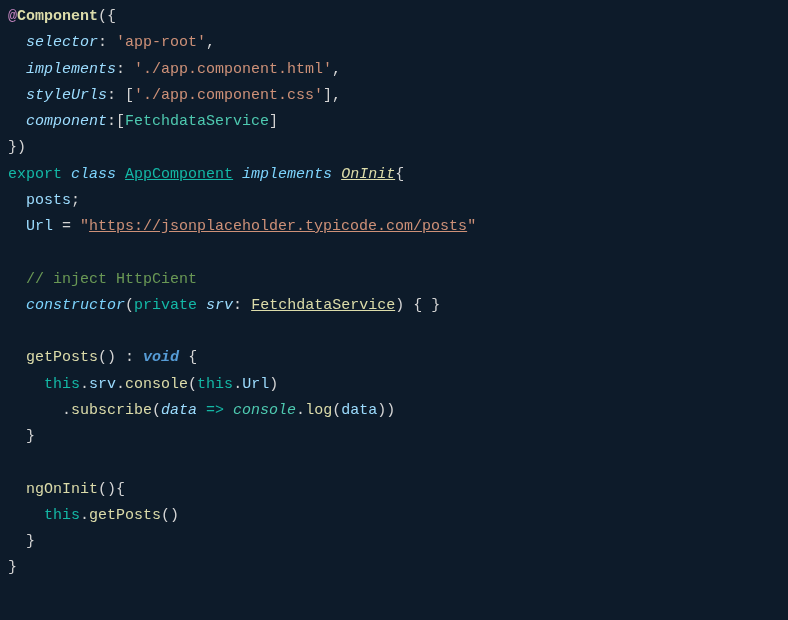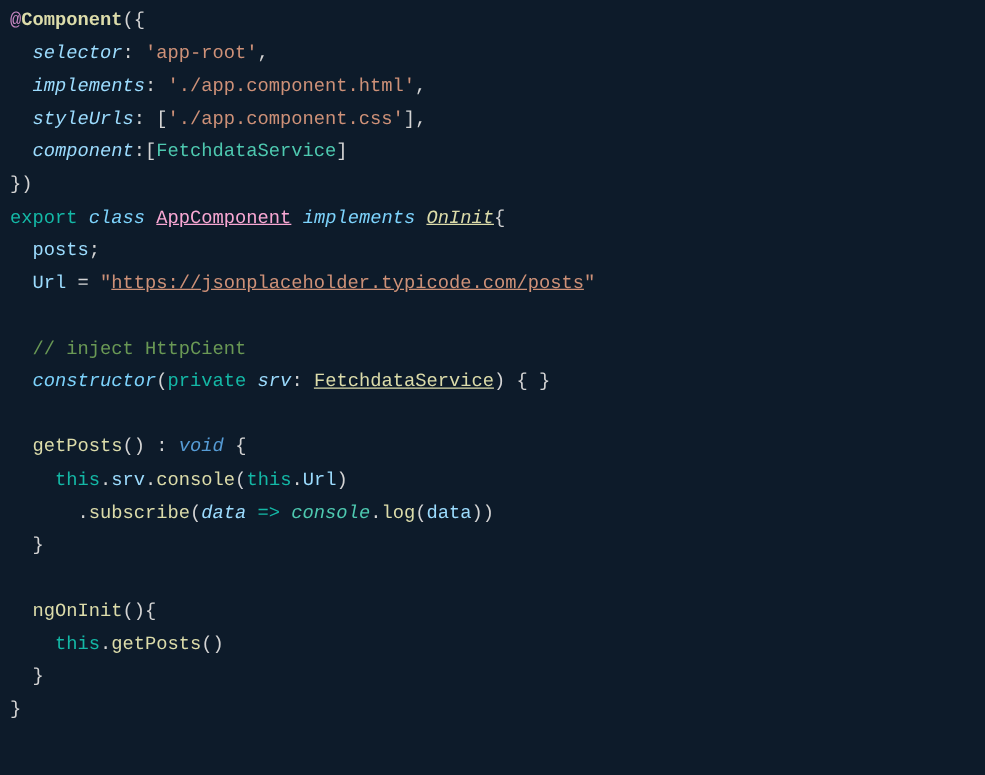--- a/index.html
+++ b/index.html
@@ -22,30 +22,30 @@
       font-family: inherit;
       white-space: pre;
     }
     .tok-decorator { color: #c586c0; }
     .tok-function { color: #dcdcaa; font-weight: bold; }
     .tok-punct { color: #d4d4d4; }
     .tok-prop { color: #9cdcfe; font-style: italic; }
     .tok-string { color: #ce9178; }
     .tok-keyword { color: #14b8a6; }
     .tok-keyword-italic { color: #7dd3fc; font-style: italic; }
-    .tok-class { color: #f9a8d4; text-decoration: underline; }
+    .tok-class { color: #14b8a6; text-decoration: underline; }
     .tok-type { color: #4ec9b0; }
     .tok-interface { color: #dcdcaa; text-decoration: underline; font-style: italic; }
     .tok-var { color: #9cdcfe; }
     .tok-string-underline { color: #ce9178; text-decoration: underline; }
     .tok-comment { color: #6a9955; text-align: center; }
     .tok-param { color: #9cdcfe; font-style: italic; }
     .tok-type-und { color: #dcdcaa; text-decoration: underline; }
     .tok-method { color: #dcdcaa; text-align: center; }
-    .tok-return { color: #569cd6; font-style: italic; }
+    .tok-return { color: #569cd6; font-style: italic; font-weight: bold; }
     .tok-arrow-param { color: #9cdcfe; font-style: italic; }
     .tok-object { color: #4ec9b0; font-style: italic; }
   </style>
 </head>
 <body>
 
 <pre><span><span class="tok-decorator">@</span><span class="tok-function">Component</span><span class="tok-punct">(</span><span class="tok-punct">{</span></span>
 <span>  <span class="tok-prop">selector</span><span class="tok-punct">: </span><span class="tok-string">'app-root'</span><span class="tok-punct">,</span></span>
 <span>  <span class="tok-prop">implements</span><span class="tok-punct">: </span><span class="tok-string">'./app.component.html'</span><span class="tok-punct">,</span></span>
 <span>  <span class="tok-prop">styleUrls</span><span class="tok-punct">: </span><span class="tok-punct">[</span><span class="tok-string">'./app.component.css'</span><span class="tok-punct">]</span><span class="tok-punct">,</span></span>

